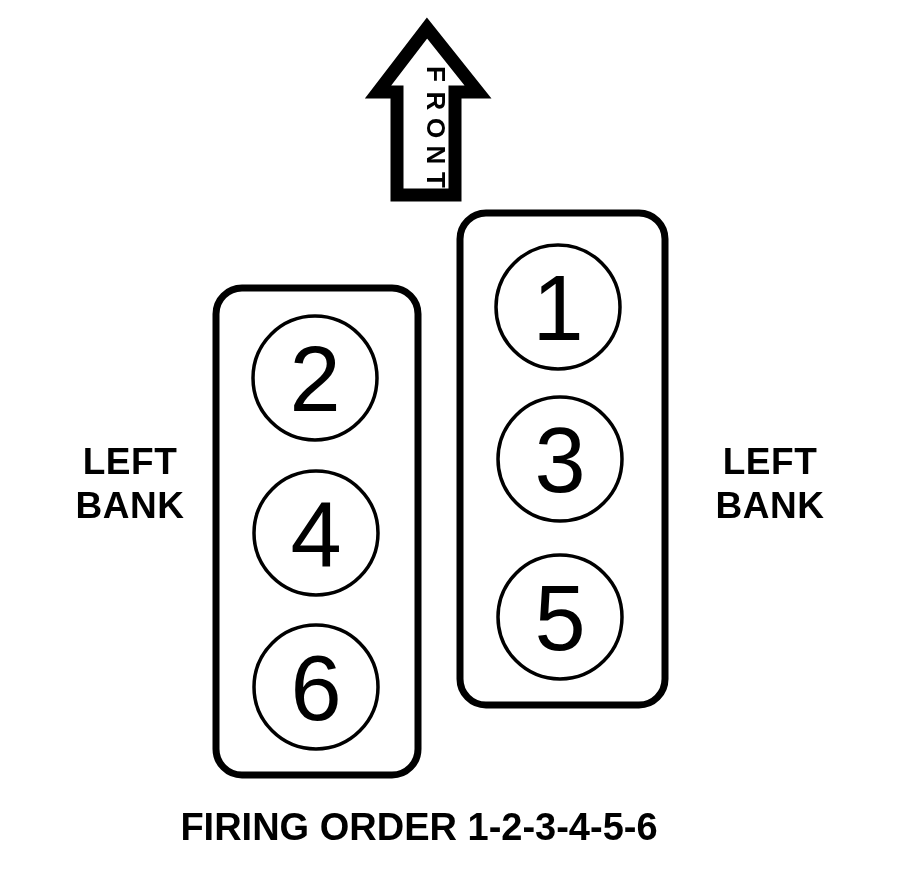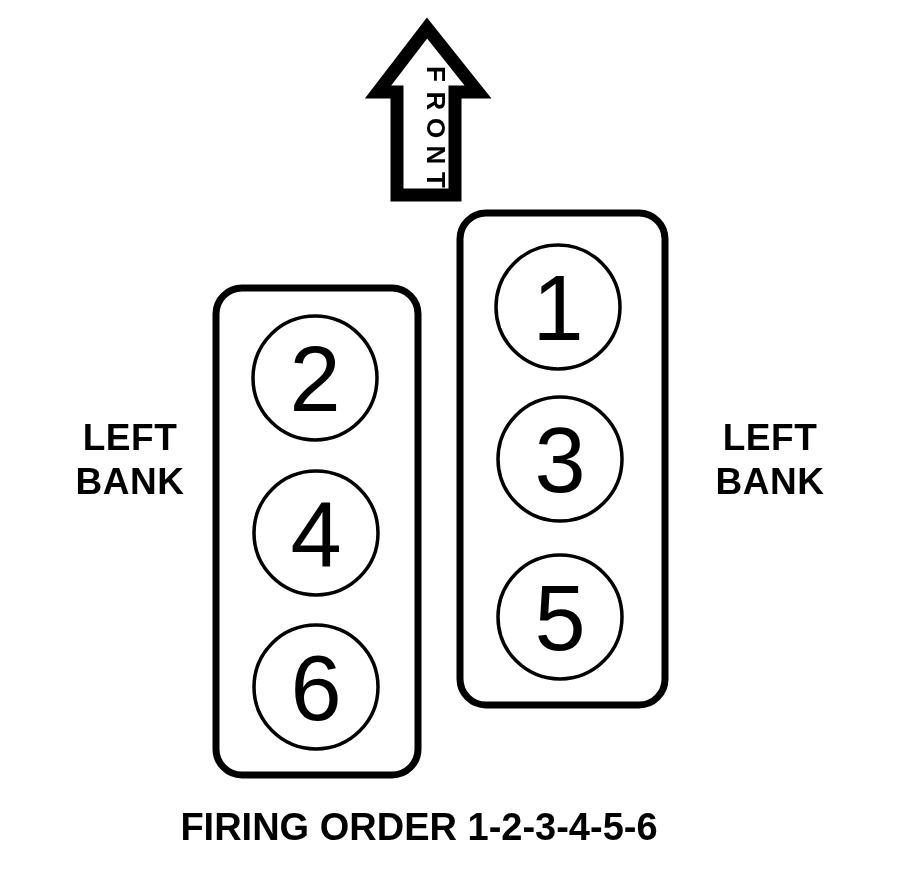--- a/index.html
+++ b/index.html
@@ -27,20 +27,21 @@
   .bank-label {
     position: absolute;
     text-align: center;
     font-family: "Liberation Sans", sans-serif;
     font-weight: bold;
     font-size: 37px;
     line-height: 44px;
     letter-spacing: 0.5px;
     color: #000000;
     white-space: nowrap;
+    margin-top: 24px;
   }
   #left-bank-label {
     left: 30px;
     top: 416px;
     width: 200px;
   }
   #right-bank-label {
     left: 670px;
     top: 416px;
     width: 200px;

